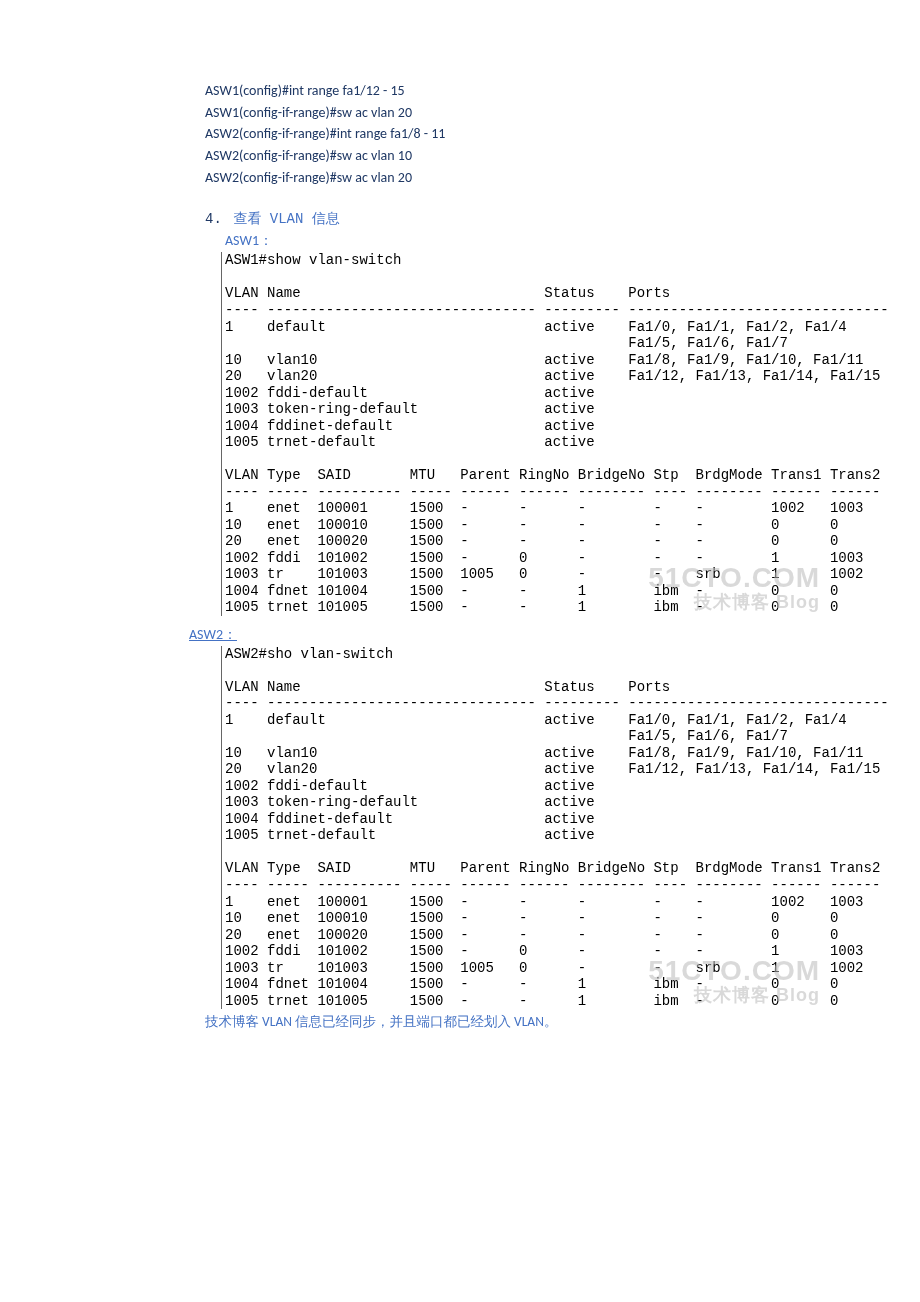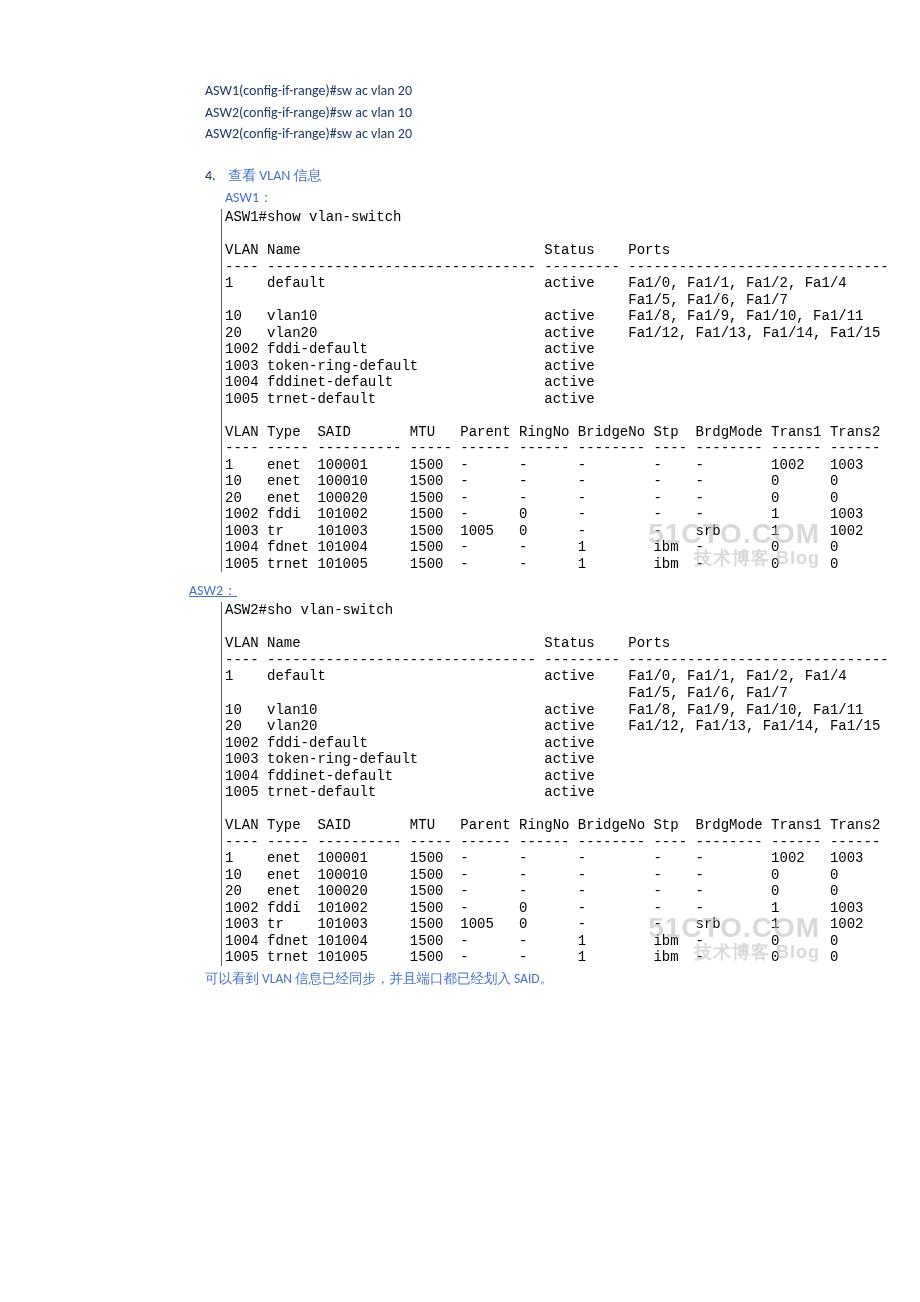--- a/index.html
+++ b/index.html
@@ -10,21 +10,21 @@
       color: #000;
       font-size: 14px;
     }
     .page {
       width: 920px;
       min-height: 1302px;
       box-sizing: border-box;
       padding: 80px 90px 60px 205px;
     }
     .blue-line { color: #1f3864; line-height: 1.55; }
-    .step { color: #5b9bd5; margin-top: 22px; }
+    .step { color: #5b9bd5; margin-top: 22px; font-family: Liberation Mono, monospace; }
     .step .zh { color: #4472c4; }
     .mono {
       font-family: "Courier New", monospace;
       font-size: 14px;
       line-height: 1.18;
       white-space: pre;
     }
     .indent-mono {
       margin-left: 16px;
       border-left: 1px solid #666;
@@ -48,21 +48,23 @@
     }
     .footer-cn { color: #4472c4; font-size: 13.5px; margin-top: 4px; }
     .list-num { display:inline-block; width:20px; color:#1f3864;}
   </style>
 </head>
 <body>
 
 <div class="page">
 
   <div id="cfg-lines">
+      <div class="blue-line">ASW1(config)#int range fa1/12 - 15</div>
       <div class="blue-line"> ASW1(config-if-range)#sw ac vlan 20</div>
+      <div class="blue-line">ASW2(config-if-range)#int range fa1/8 - 11</div>
       <div class="blue-line">ASW2(config-if-range)#sw ac vlan 10</div>
       <div class="blue-line"> ASW2(config-if-range)#sw ac vlan 20</div>
     </div>
 
   <div class="step">
     <span class="list-num">4.</span>
     <span class="zh">查看 </span><span style="color:#4472c4">VLAN</span><span class="zh"> 信息</span>
   </div>
 
   <div class="sublabel sublabel-indent">ASW1：</div>
@@ -116,15 +118,15 @@
 10   enet  100010     1500  -      -      -        -    -        0      0
 20   enet  100020     1500  -      -      -        -    -        0      0
 1002 fddi  101002     1500  -      0      -        -    -        1      1003
 1003 tr    101003     1500  1005   0      -        -    srb      1      1002
 1004 fdnet 101004     1500  -      -      1        ibm  -        0      0
 1005 trnet 101005     1500  -      -      1        ibm  -        0      0</div>
     <div class="watermark" style="bottom:22px;">51CTO.COM</div>
     <div class="watermark" style="bottom:2px;font-size:18px;">技术博客   Blog</div>
   </div>
 
-  <div class="footer-cn">可以看到 VLAN 信息已经同步，并且端口都已经划入 SAID。</div>
+  <div class="footer-cn">技术博客 VLAN 信息已经同步，并且端口都已经划入 VLAN。</div>
 
 </div>
 
 </body></html>

